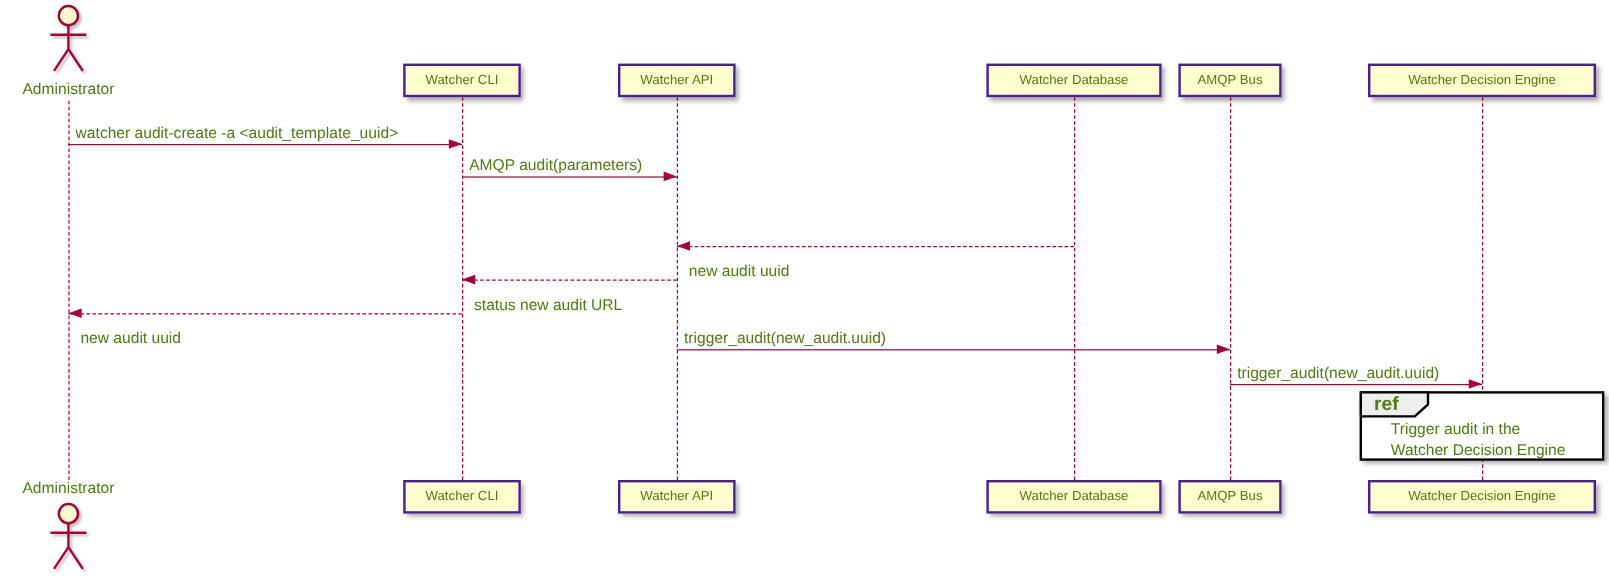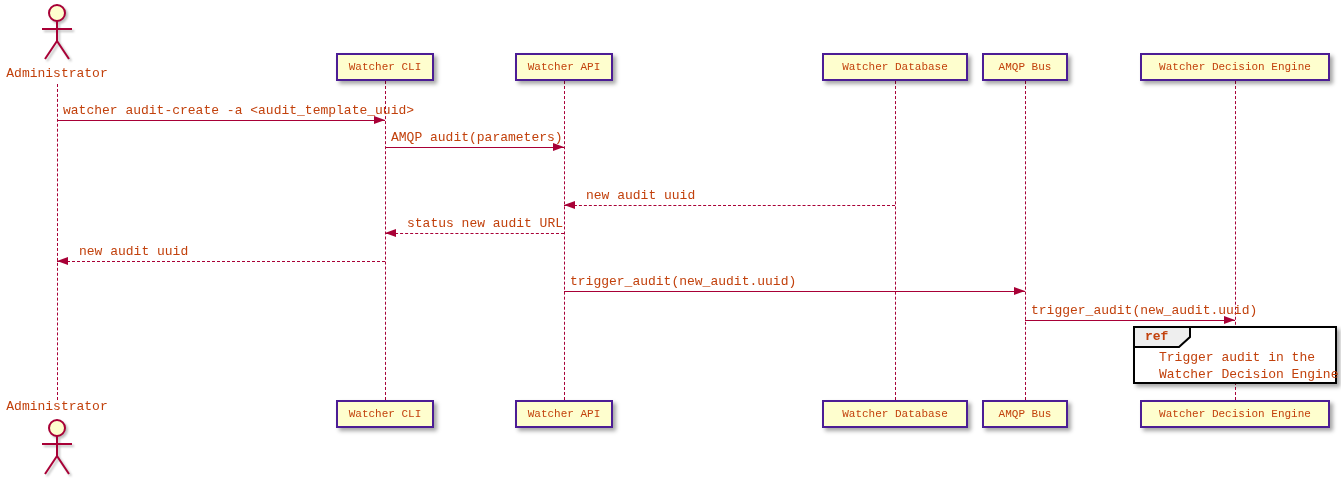--- a/index.html
+++ b/index.html
@@ -1,21 +1,21 @@
 <!DOCTYPE html>
 <html><head>
 <meta charset="utf-8">
 <style>
   html,body{margin:0;padding:0;background:#ffffff;}
   #canvas{
     position:relative;
     width:1341px;height:486px;
     background:#ffffff;
-    font-family:Liberation Mono, monospace;
-    color:#c2410c;
+    font-family:Liberation Sans, sans-serif;
+    color:#4d7c0f;
     overflow:hidden;
   }
   
   .lifeline{
     position:absolute;
     width:0;
     border-left:1px dashed #A80036;
     z-index:1;
   }
   
@@ -46,21 +46,21 @@
   
   .msg{position:absolute;z-index:2;}
   .msg .label{
     position:absolute;
     top:0;
     font-size:13px;
     white-space:nowrap;
     text-align:right;
   }
   .msg.right .label{left:6px;}
-  .msg.left  .label{left:22px;}
+  .msg.left  .label{left:10px;margin-top:30px;}
   .msg .line{
     position:absolute;
     top:17px;left:0;right:0;height:0;
     border-top:1px solid #A80036;
   }
   .msg.dashed .line{border-top-style:dashed;}
   .msg .head{
     position:absolute;
     top:13px;
     width:0;height:0;
@@ -80,21 +80,21 @@
     z-index:4;
   }
   .refbox .tab{
     position:absolute;
     left:-2px;top:-2px;
     z-index:5;
   }
   .refbox .tab-label{
     position:absolute;
     left:10px;top:1px;
-    font-size:13px;
+    font-size:16px;
     font-weight:bold;
     z-index:6;
   }
   .refbox .content{
     position:absolute;
     left:24px;top:21px;
     font-size:13px;
     line-height:17px;
     white-space:nowrap;
   }

